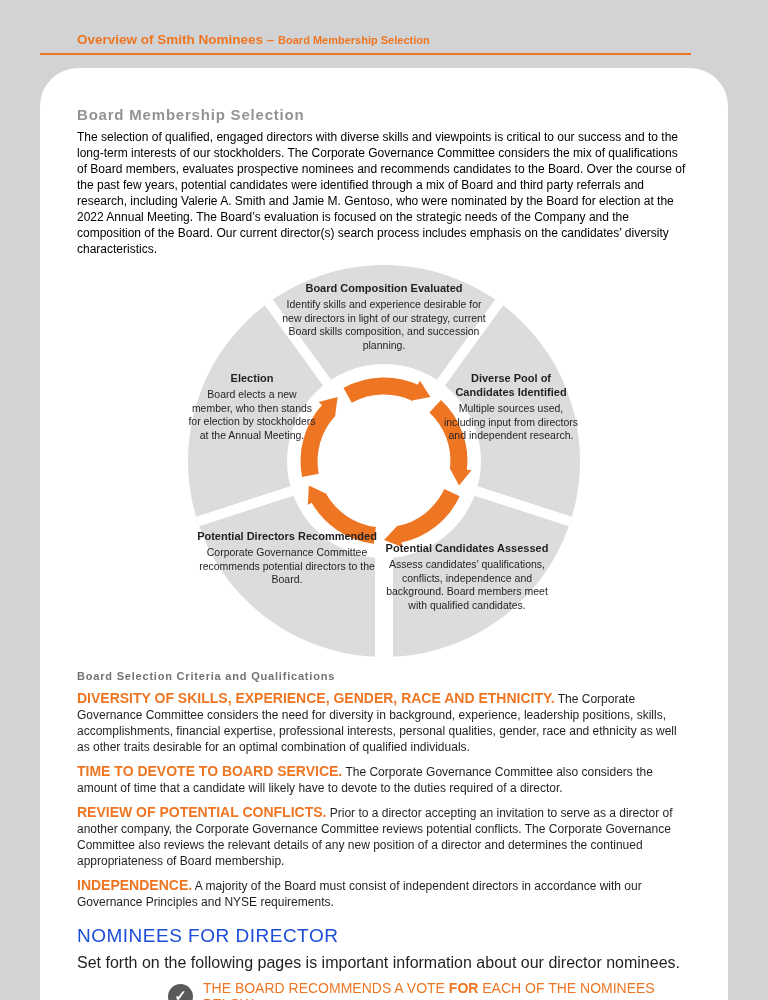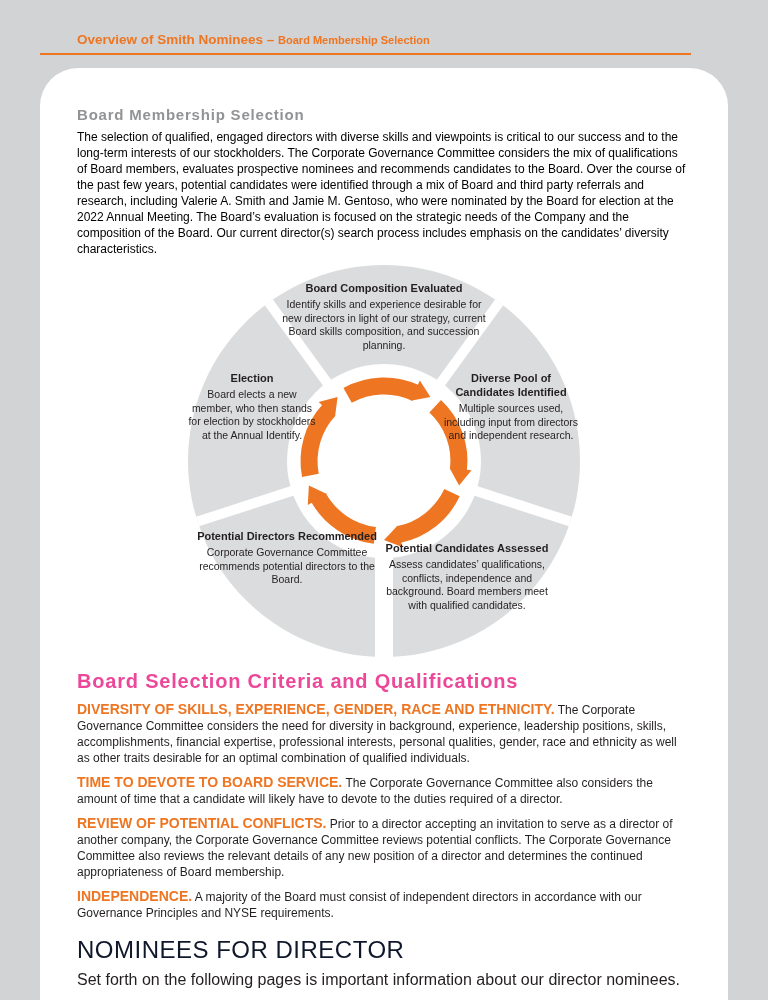--- a/index.html
+++ b/index.html
@@ -28,23 +28,23 @@
   }
   h1.section {
     margin-top: 37px;
     font-size: 15px;
     font-weight: bold;
     color: #919395;
     letter-spacing: 0.8px;
   }
   h2.section {
     margin-top: 13px;
-    font-size: 20px;
+    font-size: 11px;
     font-weight: bold;
-    color: #ec4899;
+    color: #737373;
     letter-spacing: 0.8px;
   }
   p.body-text {
     margin-top: 6px;
     font-size: 12px;
     line-height: 16px;
     color: #000000;
   }
   p.crit { margin-top: 8px; font-size: 12px; line-height: 16px; }
   .crit .lead { color: #ee7623; font-weight: bold; font-size: 14px; }
@@ -64,22 +64,22 @@
   .seg-title { font-weight: bold; font-size: 11px; line-height: 14px; margin-bottom: 3px; }
   .seg-body  { font-size: 10.5px; line-height: 13.5px; }
   .seg-top          { left: 91px;  top: 16px;  width: 210px; }
   .seg-right        { left: 254px; top: 106px; width: 138px; }
   .seg-left         { left: 0px;   top: 106px; width: 128px; }
   .seg-bottom-left  { left: 9px;   top: 264px; width: 180px; }
   .seg-bottom-right { left: 189px; top: 276px; width: 180px; }
   
   h3.nominees {
     margin-top: 15px;
-    color: #0f172a;
-    font-size: 24px;
+    color: #1d4ed8;
+    font-size: 19px;
     font-weight: normal;
     letter-spacing: 0.5px;
   }
   p.setforth { margin-top: 7px; font-size: 16px; }
   .recommend {
     margin: 8px 0 0 91px;
     display: flex;
     align-items: center;
   }
   .check-circle {
@@ -145,21 +145,21 @@
     <div class="seg seg-bottom-right">
       <div class="seg-title">Potential Candidates Assessed</div>
       <div class="seg-body">Assess candidates’ qualifications, conflicts, independence and background. Board members meet with qualified candidates.</div>
     </div>
     <div class="seg seg-bottom-left">
       <div class="seg-title">Potential Directors Recommended</div>
       <div class="seg-body">Corporate Governance Committee recommends potential directors to the Board.</div>
     </div>
     <div class="seg seg-left">
       <div class="seg-title">Election</div>
-      <div class="seg-body">Board elects a new member, who then stands for election by stockholders at the Annual Identify.</div>
+      <div class="seg-body">Board elects a new member, who then stands for election by stockholders at the Annual Meeting.</div>
     </div>
   </div>
 
   <h2 class="section">Board Selection Criteria and Qualifications</h2>
 
   <p class="crit"><span class="lead">DIVERSITY OF SKILLS, EXPERIENCE, GENDER, RACE AND ETHNICITY.</span><span> The Corporate Governance Committee considers the need for diversity in background, experience, leadership positions, skills, accomplishments, financial expertise, professional interests, personal qualities, gender, race and ethnicity as well as other traits desirable for an optimal combination of qualified individuals.</span></p>
   <p class="crit"><span class="lead">TIME TO DEVOTE TO BOARD SERVICE.</span><span> The Corporate Governance Committee also considers the amount of time that a candidate will likely have to devote to the duties required of a director.</span></p>
   <p class="crit"><span class="lead">REVIEW OF POTENTIAL CONFLICTS.</span><span> Prior to a director accepting an invitation to serve as a director of another company, the Corporate Governance Committee reviews potential conflicts. The Corporate Governance Committee also reviews the relevant details of any new position of a director and determines the continued appropriateness of Board membership.</span></p>
   <p class="crit"><span class="lead">INDEPENDENCE.</span><span> A majority of the Board must consist of independent directors in accordance with our Governance Principles and NYSE requirements.</span></p>
 

